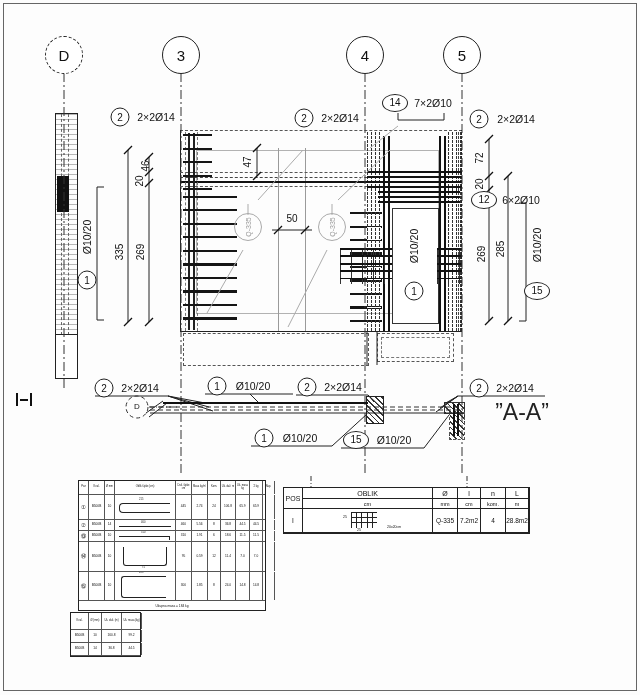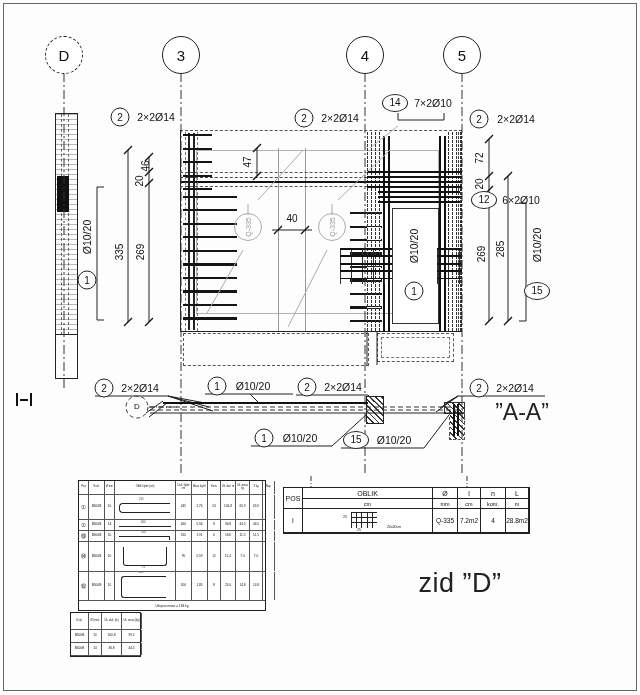--- a/index.html
+++ b/index.html
@@ -190,21 +190,21 @@
   <div class="co grayc" style="left:248px;top:227px"></div>
   <div class="ctr rot gray" style="left:248px;top:227px;font-size:7px">Q-335</div>
   <div class="co grayc" style="left:332px;top:227px"></div>
   <div class="ctr rot gray" style="left:332px;top:227px;font-size:7px">Q-335</div>
 
   <div class="ctr rot" style="left:146px;top:166px;font-size:10px">46</div>
   <div class="ctr rot" style="left:140px;top:181px;font-size:10px">20</div>
   <div class="ctr rot" style="left:120px;top:252px;font-size:10px">335</div>
   <div class="ctr rot" style="left:141px;top:252px;font-size:10px">269</div>
   <div class="ctr rot" style="left:248px;top:162px;font-size:10px">47</div>
-  <div class="ctr" style="left:292px;top:219px;font-size:10px">40</div>
+  <div class="ctr" style="left:292px;top:219px;font-size:10px">50</div>
   <div class="ctr rot" style="left:480px;top:158px;font-size:10px">72</div>
   <div class="ctr rot" style="left:480px;top:184px;font-size:10px">20</div>
   <div class="ctr rot" style="left:482px;top:254px;font-size:10px">269</div>
   <div class="ctr rot" style="left:501px;top:249px;font-size:10px">285</div>
 
   <div class="co" style="left:104px;top:388px">
       <span>2</span>
     </div>
   <div class="ctr" style="left:140px;top:388px">2×2Ø14</div>
   <div class="co" style="left:217px;top:386px">
@@ -223,21 +223,20 @@
       <span>1</span>
     </div>
   <div class="ctr" style="left:300px;top:438px">Ø10/20</div>
   <div class="co wide" style="left:356px;top:440px">
       <span>15</span>
     </div>
   <div class="ctr" style="left:394px;top:440px">Ø10/20</div>
   <div class="ctr" style="left:137px;top:407px;font-size:8px">D</div>
   <div class="title-sec" style="left:522px;top:412px">”A-A”</div>
 
-  <div class="title-main" style="left:460px;top:583px">zid ”D”</div>
 
   <div class="sched">
     <div class="srow hdr" style="height:13px">
         <span class="cell" style="width: 9px;">Poz</span>
         <span class="cell" style="width: 15px;">Kval.</span>
         <span class="cell" style="width: 9px;">Ø mm</span>
         <span class="cell" style="width: 60px;">Oblik šipke (cm)</span>
         <span class="cell" style="width: 15px;">Duž. šipke cm</span>
         <span class="cell" style="width: 15px;">Masa kg/m'</span>
         <span class="cell" style="width: 12px;">Kom.</span>

